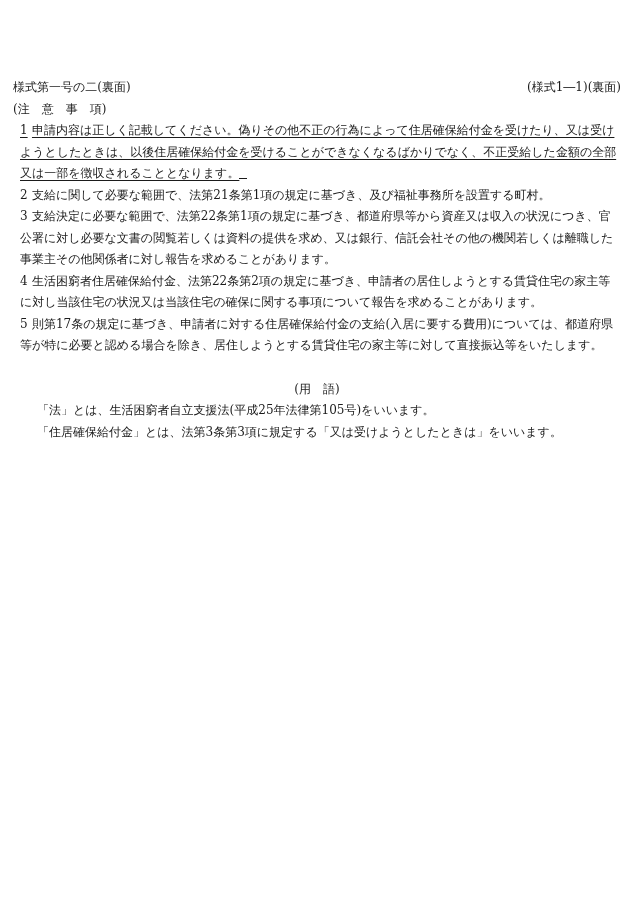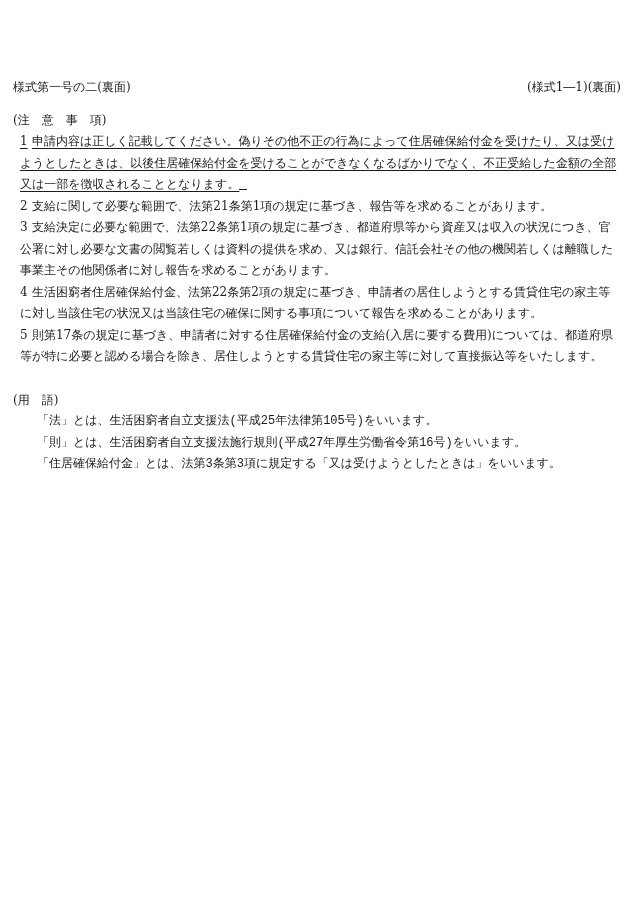--- a/index.html
+++ b/index.html
@@ -15,62 +15,61 @@
     line-height: 21.5px;
     padding: 77px 9px 0 13px;
     overflow: hidden;
   }
   .header-row {
     display: flex;
     justify-content: space-between;
     align-items: flex-start;
     gap: 29px;
   }
-  .section-title { margin-top: 11px; }
+  .section-title { }
   .notes-list { margin-left: 7px; width: 601px; }
   .note { margin: 0; }
   .note .num { padding-right: 0.36em; }
   .note.u {
     text-decoration: underline;
     text-underline-offset: 2.5px;
     text-decoration-thickness: 1px;
   }
   .underline-tail {
     display: inline-block;
     width: 0.6em;
     height: 5px;
     border-bottom: 1px solid #1b1b1b;
     position: relative;
     top: 2px;
   }
-  .glossary-title { margin-top: 22px; }
+  .glossary-title { margin-top: 22px; text-align: center; }
   .glossary-list { width: 596px; }
-  .glossary-entry { margin: 0; text-indent: 2em; font-family: Liberation Mono, monospace; }
+  .glossary-entry { margin: 0; text-indent: 2em; }
 </style>
 </head>
 <body>
 
 <div class="sheet">
 
   <div class="header-row">
     <span>様式第一号の二(裏面)</span>
     <span>(様式1―1)(裏面)</span>
   </div>
 
   <div class="section-title">(注　意　事　項)</div>
 
   <div class="notes-list">
     <p class="note u"><span class="num">1</span><span>申請内容は正しく記載してください。偽りその他不正の行為によって住居確保給付金を受けたり、又は受けようとしたときは、以後住居確保給付金を受けることができなくなるばかりでなく、不正受給した金額の全部又は一部を徴収されることとなります。</span><span class="underline-tail"></span></p>
-    <p class="note"><span class="num">2</span><span>支給に関して必要な範囲で、法第21条第1項の規定に基づき、報告等を求めることがあります。</span></p>
+    <p class="note"><span class="num">2</span><span>支給に関して必要な範囲で、法第21条第1項の規定に基づき、及び福祉事務所を設置する町村。</span></p>
     <p class="note"><span class="num">3</span><span>支給決定に必要な範囲で、法第22条第1項の規定に基づき、都道府県等から資産又は収入の状況につき、官公署に対し必要な文書の閲覧若しくは資料の提供を求め、又は銀行、信託会社その他の機関若しくは離職した事業主その他関係者に対し報告を求めることがあります。</span></p>
     <p class="note"><span class="num">4</span><span>生活困窮者住居確保給付金、法第22条第2項の規定に基づき、申請者の居住しようとする賃貸住宅の家主等に対し当該住宅の状況又は当該住宅の確保に関する事項について報告を求めることがあります。</span></p>
     <p class="note"><span class="num">5</span><span>則第17条の規定に基づき、申請者に対する住居確保給付金の支給(入居に要する費用)については、都道府県等が特に必要と認める場合を除き、居住しようとする賃貸住宅の家主等に対して直接振込等をいたします。</span></p>
   </div>
 
   <div class="section-title glossary-title">(用　語)</div>
 
   <div class="glossary-list">
     <p class="glossary-entry">「法」とは、生活困窮者自立支援法(平成25年法律第105号)をいいます。</p>
-    <p class="glossary-entry">「則」とは、生活困窮者自立支援法施行規則(平成27年厚生労働省令第16号)をいいます。</p>
     <p class="glossary-entry">「住居確保給付金」とは、法第3条第3項に規定する「又は受けようとしたときは」をいいます。</p>
   </div>
 
 </div>
 
 </body></html>

